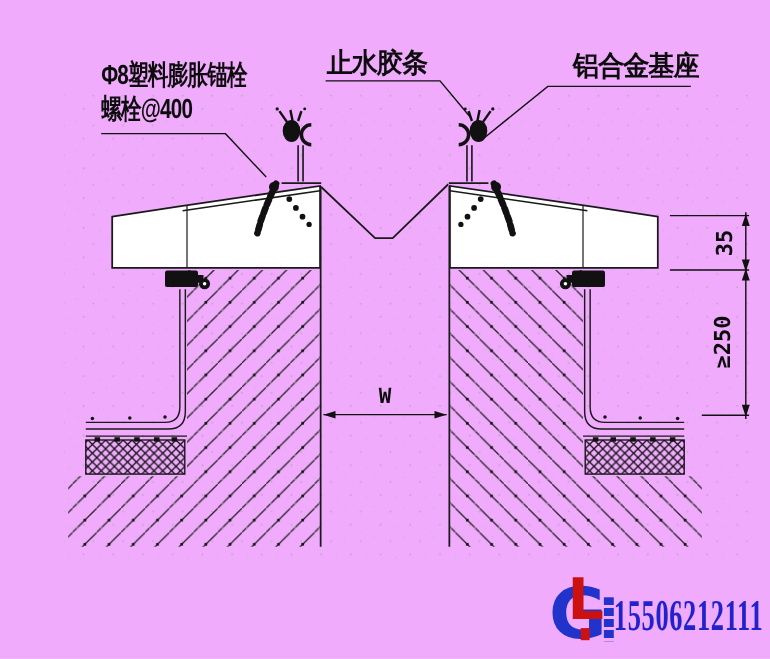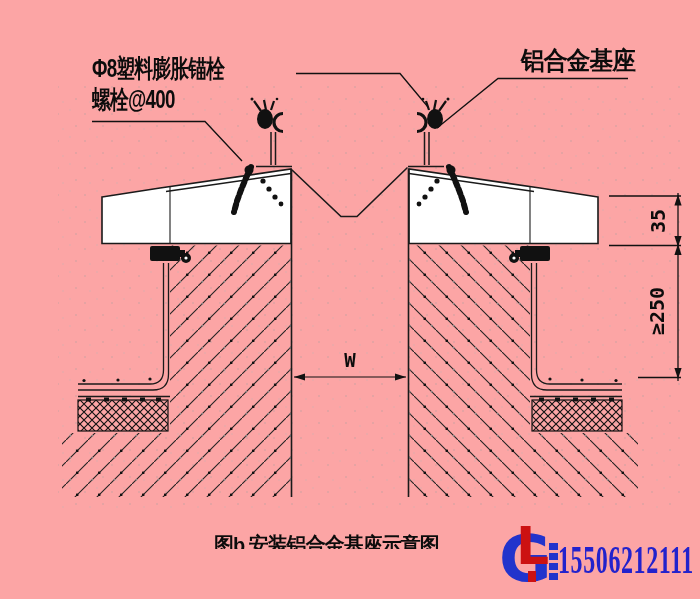--- a/index.html
+++ b/index.html
@@ -1,17 +1,17 @@
 <!DOCTYPE html>
 <html><head>
 <meta charset="utf-8">
 <style>
   html,body{margin:0;padding:0;background:#ffffff;}
   .canvas{
-    position:relative;width:700px;height:599px;background:#fca5a5;overflow:hidden;
+    position:relative;width:700px;height:599px;background:#f0abfc;overflow:hidden;
     font-family:"Liberation Sans", sans-serif;color:#111;
   }
   .abs{position:absolute;}
   svg{position:absolute;left:0;top:0;}
   .cn-label{
     font-weight:bold;font-size:25px;line-height:31px;color:#0c0c0c;
     white-space:nowrap;letter-spacing:-1px;
   }
   .squeeze{transform:scaleX(0.75);transform-origin:left top;}
   .squeeze2{transform:scaleX(0.95);transform-origin:left top;}
@@ -148,34 +148,34 @@
     <path d="M628,78.5 L498,78.5 L437,128" stroke="#111" stroke-width="1.3" fill="none"></path>
   </svg>
 
   <div class="abs" style="left:92px;top:53px;">
     <div class="cn-label squeeze">
       <div>Φ8塑料膨胀锚栓</div>
       <div>螺栓@400</div>
     </div>
   </div>
 
+  <div class="abs" style="left:297px;top:42px;">
+    <div class="cn-label squeeze2">止水胶条</div>
+  </div>
 
   <div class="abs" style="left:521px;top:45px;">
     <div class="cn-label squeeze2">铝合金基座</div>
   </div>
 
   <div class="abs dim-text rot" style="left:640px;top:203px;width:36px;height:36px;">35</div>
 
   <div class="abs dim-text rot" style="left:627px;top:291px;width:60px;height:40px;">≥250</div>
 
   <div class="abs dim-text" style="left:336px;top:349px;width:28px;height:22px;font-size:19px;">W</div>
 
-  <div class="abs caption-clip">
-    <div class="caption-text">图b 安装铝合金基座示意图</div>
-  </div>
 
   <div class="abs logo-g">G</div>
   <div class="abs logo-l">L</div>
   <div class="abs logo-red-block"></div>
   <div class="abs logo-minitext"></div>
   <div class="abs phone">15506212111</div>
 
 </div>
 
 </body></html>

